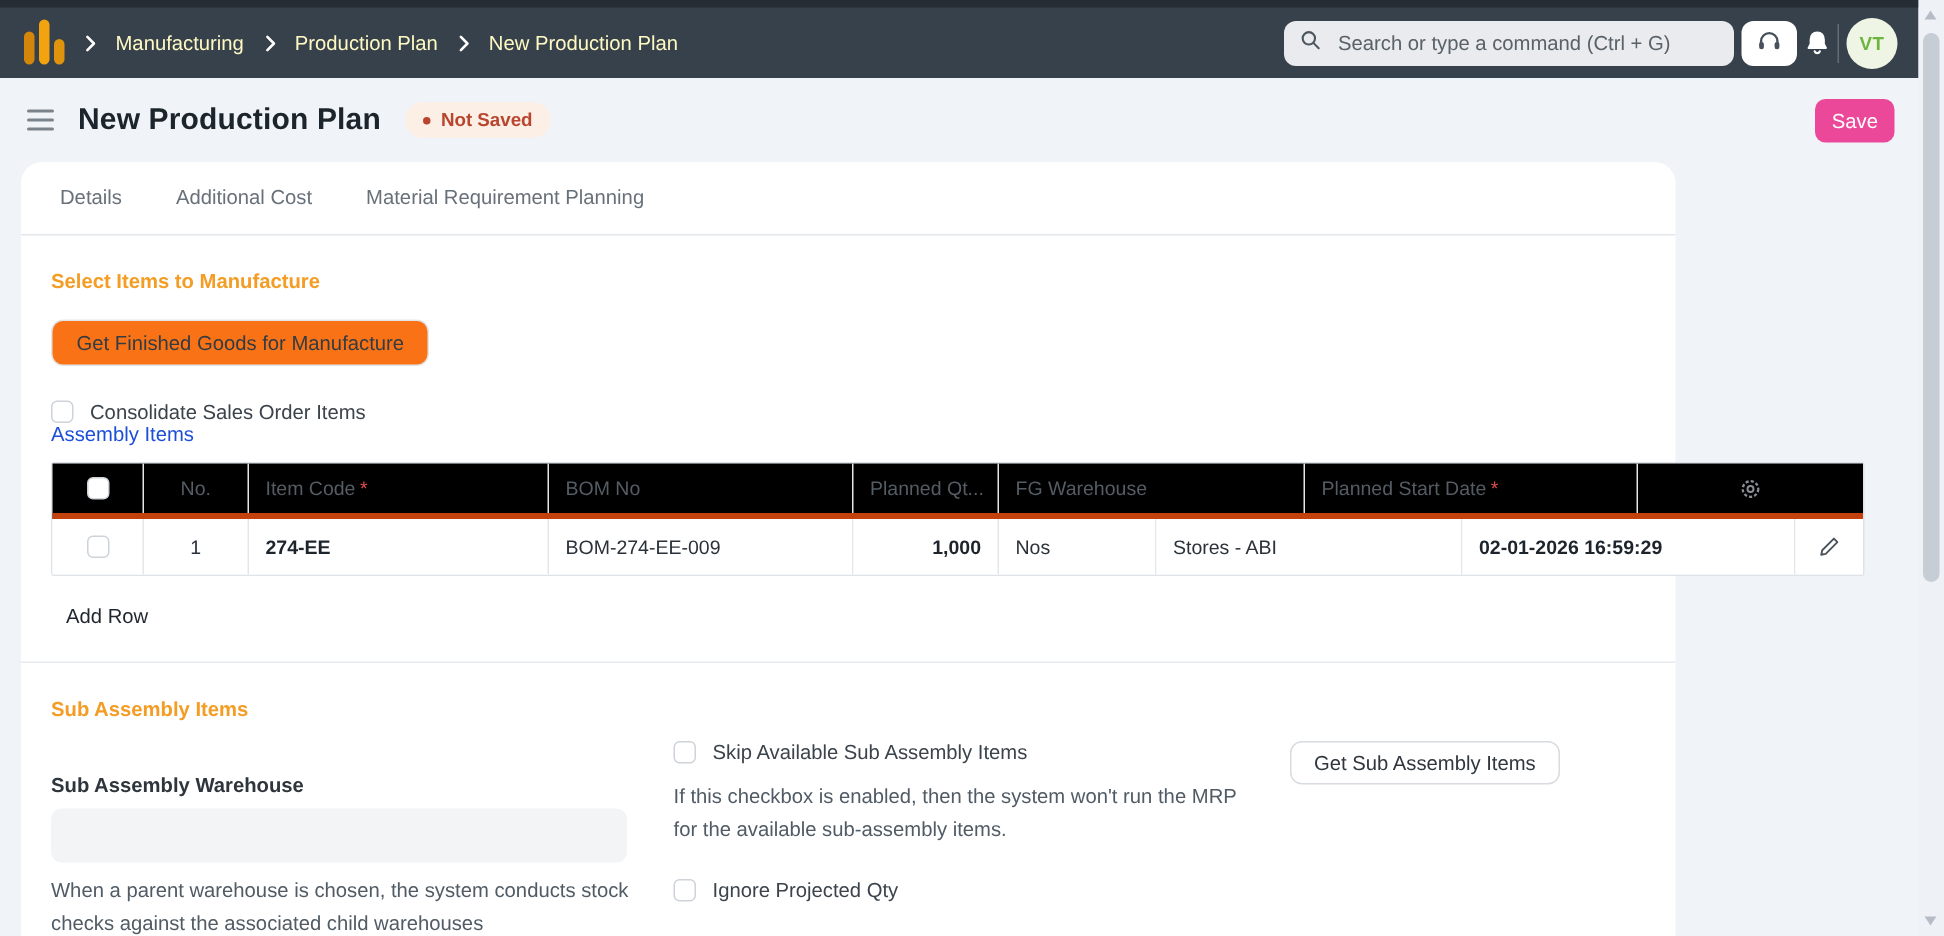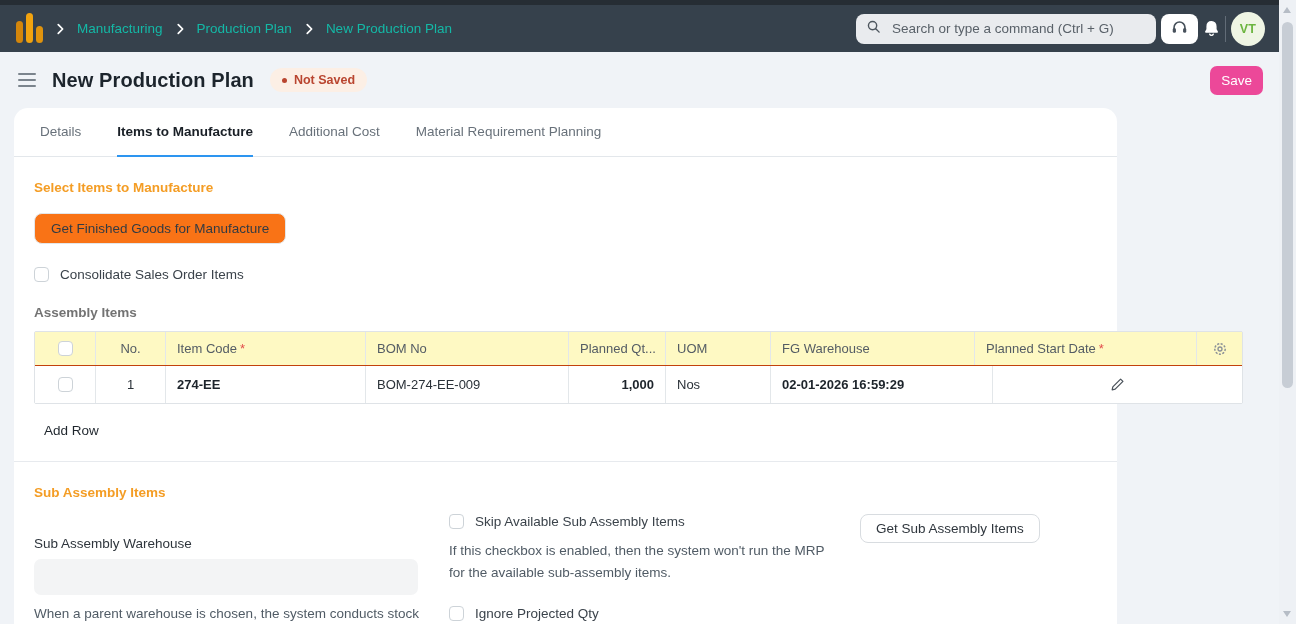--- a/index.html
+++ b/index.html
@@ -15,21 +15,21 @@
 
   
   .navbar{position:absolute;top:0;left:0;width:1279px;height:52px;background:#36414c;border-top:5px solid #262d34;display:flex;align-items:center;justify-content:space-between;padding:0 14px 0 16px;}
   .nav-left{display:flex;align-items:center;gap:10px;}
   .logo{display:flex;align-items:flex-end;gap:3px;height:34px;padding-bottom:3px;cursor:pointer;}
   .logo .bar{width:7px;border-radius:3.5px;}
   .logo .b1{height:22px;background:#d4860b;}
   .logo .b2{height:30px;background:#f2a30f;}
   .logo .b3{height:17px;background:#e0930d;}
   .crumb-sep{color:#fff;display:flex;align-items:center;}
-  .crumb{color:#14b8a6;font-size:13.5px;text-decoration:none;cursor:pointer;white-space:nowrap;}
+  .crumb{color:#fef9c3;font-size:13.5px;text-decoration:none;cursor:pointer;white-space:nowrap;}
   .nav-right{display:flex;align-items:center;gap:5px;}
   .searchbox{display:flex;align-items:center;gap:9px;width:300px;height:30px;background:#e9ebee;border-radius:8px;padding:0 10px;}
   .searchbox svg{flex:0 0 auto;}
   .searchbox input{border:none;outline:none;background:transparent;font-size:13.5px;color:#3d454d;width:100%;}
   .searchbox input::placeholder{color:#596169;opacity:1;}
   .nav-btn{width:37px;height:30px;background:#ffffff;border:none;border-radius:8px;display:flex;align-items:center;justify-content:center;cursor:pointer;}
   .bell-btn{background:none;border:none;padding:0;display:flex;align-items:center;cursor:pointer;}
   .vdivider{width:1px;height:26px;background:#626c77;}
   .avatar{width:34px;height:34px;border-radius:50%;background:#eff5e4;color:#6cb53f;font-size:12.5px;font-weight:700;display:flex;align-items:center;justify-content:center;cursor:pointer;letter-spacing:.3px;}
 
@@ -46,46 +46,46 @@
   .card{position:absolute;top:108px;left:14px;width:1103px;height:516px;background:#ffffff;border-radius:14px 14px 0 0;}
   .tabs{display:flex;gap:36px;padding:0 26px;border-bottom:1px solid #e3e7eb;height:49px;align-items:stretch;}
   .tab{display:flex;align-items:center;font-size:13.5px;color:#68717a;cursor:pointer;border-bottom:2px solid transparent;margin-bottom:-1px;white-space:nowrap;}
   .tab.active{color:#191f26;font-weight:700;border-bottom-color:#2d95f0;}
 
   .content{padding:0 20px;}
   .section-heading{font-size:13.5px;font-weight:700;color:#f49d25;margin:23px 0 0 0;}
   .btn-default{margin-top:18px;display:inline-block;background:#f97316;border:1px solid #e3e6e9;border-radius:8px;height:31px;padding:0 16px;font-size:13.5px;color:#333b43;cursor:pointer;}
   .check-row{display:flex;align-items:center;gap:11px;margin-top:23px;cursor:pointer;font-size:13.5px;color:#3b434b;}
   .checkbox{width:15px;height:15px;border:1px solid #cdd3d8;border-radius:4px;background:#fff;flex:0 0 auto;}
-  .grid-label{margin-top:23px;font-size:13.5px;color:#737373;font-weight:bold;}
+  .grid-label{font-size:13.5px;color:#1d4ed8;}
 
   
   .grid{margin-top:11px;width:1209px;border:1px solid #dfe3e7;border-radius:2px;font-size:13px;color:#2a3138;}
   .g-row{display:flex;}
-  .g-head{background:#fef9c3;color:#545c64;border-bottom:1px solid #c2410c;}
+  .g-head{background:#000000;color:#545c64;border-bottom:4px solid #c2410c;}
   .g-head .cell{height:33px;}
   .g-body .cell{height:37px;background:#fff;}
   .cell{display:flex;align-items:center;padding:0 11px;border-right:1px solid #e3e7ea;overflow:hidden;white-space:nowrap;}
   .cell:last-child{border-right:none;}
   .cell.center{justify-content:center;}
   .cell.right{justify-content:flex-end;}
   .cell.bold{font-weight:700;color:#1d242b;}
   .req{color:#e24c4c;margin-left:3px;}
   .cw0{width:61px}.cw1{width:70px}.cw2{width:200px}.cw3{width:203px}.cw4{width:97px}.cw5{width:105px}.cw6{width:204px}.cw7{width:222px}.cw8{width:45px;flex:1}
   .icon-btn{background:none;border:none;padding:0;cursor:pointer;display:flex;align-items:center;justify-content:center;color:#848b92;}
   .add-row{margin-top:13px;background:none;border:none;padding:6px 10px 6px 10px;font-size:13.5px;color:#1f262d;cursor:pointer;margin-left:0;}
 
   .divider{border:none;border-top:1px solid #e7eaee;margin:17px -20px 0 -20px;}
 
   
   .three-col{display:flex;margin-top:14px;}
   .col1{width:385px;}
   .col2{width:380px;margin-left:30px;}
   .col3{margin-left:31px;}
-  .field-label{margin-top:22px;font-size:13.5px;font-weight:400;color:#2e353c;}
+  .field-label{margin-top:22px;font-size:13.5px;font-weight:700;color:#2e353c;}
   .field-input{margin-top:8px;width:384px;height:36px;background:#f3f4f5;border:none;border-radius:7px;outline:none;padding:0 10px;font-size:13.5px;color:#333;}
   .help-text{margin-top:8px;font-size:13.5px;color:#505b65;line-height:1.62;}
   .col2 .check-row{margin-top:0;}
   .col2 .help-text{margin-top:11px;width:378px;}
   .col2 .check-row.second{margin-top:22px;}
   .btn-white{background:#ffffff;border:1px solid #d8dce0;border-radius:8px;height:29px;padding:0 15px;font-size:13.5px;color:#2f363d;cursor:pointer;}
 </style>
 </head>
 <body>
 
@@ -163,21 +163,20 @@
     <span class="badge">
       <span class="dot"></span>
       <span>Not Saved</span>
     </span>
     <button class="save-btn">Save</button>
   </div>
 
   <main class="card">
     <nav class="tabs">
       <span class="tab">Details</span>
-      <span class="tab active">Items to Manufacture</span>
       <span class="tab">Additional Cost</span>
       <span class="tab">Material Requirement Planning</span>
     </nav>
 
     <div class="content">
       <h2 class="section-heading">Select Items to Manufacture</h2>
 
       <button class="btn-default">Get Finished Goods for Manufacture</button>
 
       <label class="check-row">
@@ -192,21 +191,20 @@
           <div class="cell cw0 center">
               <span class="checkbox"></span>
             </div>
           <div class="cell cw1 center">No.</div>
           <div class="cell cw2">
               <span>Item Code</span>
               <span class="req">*</span>
             </div>
           <div class="cell cw3">BOM No</div>
           <div class="cell cw4">Planned Qt...</div>
-          <div class="cell cw5">UOM</div>
           <div class="cell cw6">FG Warehouse</div>
           <div class="cell cw7">
               <span>Planned Start Date</span>
               <span class="req">*</span>
             </div>
           <div class="cell cw8 center">
             <button class="icon-btn">
               <svg width="16" height="16" viewBox="0 0 16 16" fill="none">
                 <circle cx="8" cy="8" r="5.2" stroke="#8a9097" stroke-width="1.5" stroke-dasharray="2.1 1.4"></circle>
                 <circle cx="8" cy="8" r="2" stroke="#8a9097" stroke-width="1.3"></circle>
@@ -216,20 +214,21 @@
         </div>
         <div class="g-row g-body">
           <div class="cell cw0 center">
               <span class="checkbox"></span>
             </div>
           <div class="cell cw1 center">1</div>
           <div class="cell cw2 bold">274-EE</div>
           <div class="cell cw3">BOM-274-EE-009</div>
           <div class="cell cw4 right bold">1,000</div>
           <div class="cell cw5">Nos</div>
+          <div class="cell cw6">Stores - ABI</div>
           <div class="cell cw7 bold">02-01-2026 16:59:29</div>
           <div class="cell cw8 center">
             <button class="icon-btn">
               <svg width="15" height="15" viewBox="0 0 16 16" fill="none">
                 <path d="M11.3 2.2l2.5 2.5-8.3 8.3-3.2.7.7-3.2 8.3-8.3z" stroke="#4a525a" stroke-width="1.3" stroke-linejoin="round"></path>
               </svg>
             </button>
           </div>
         </div>
       </div>

